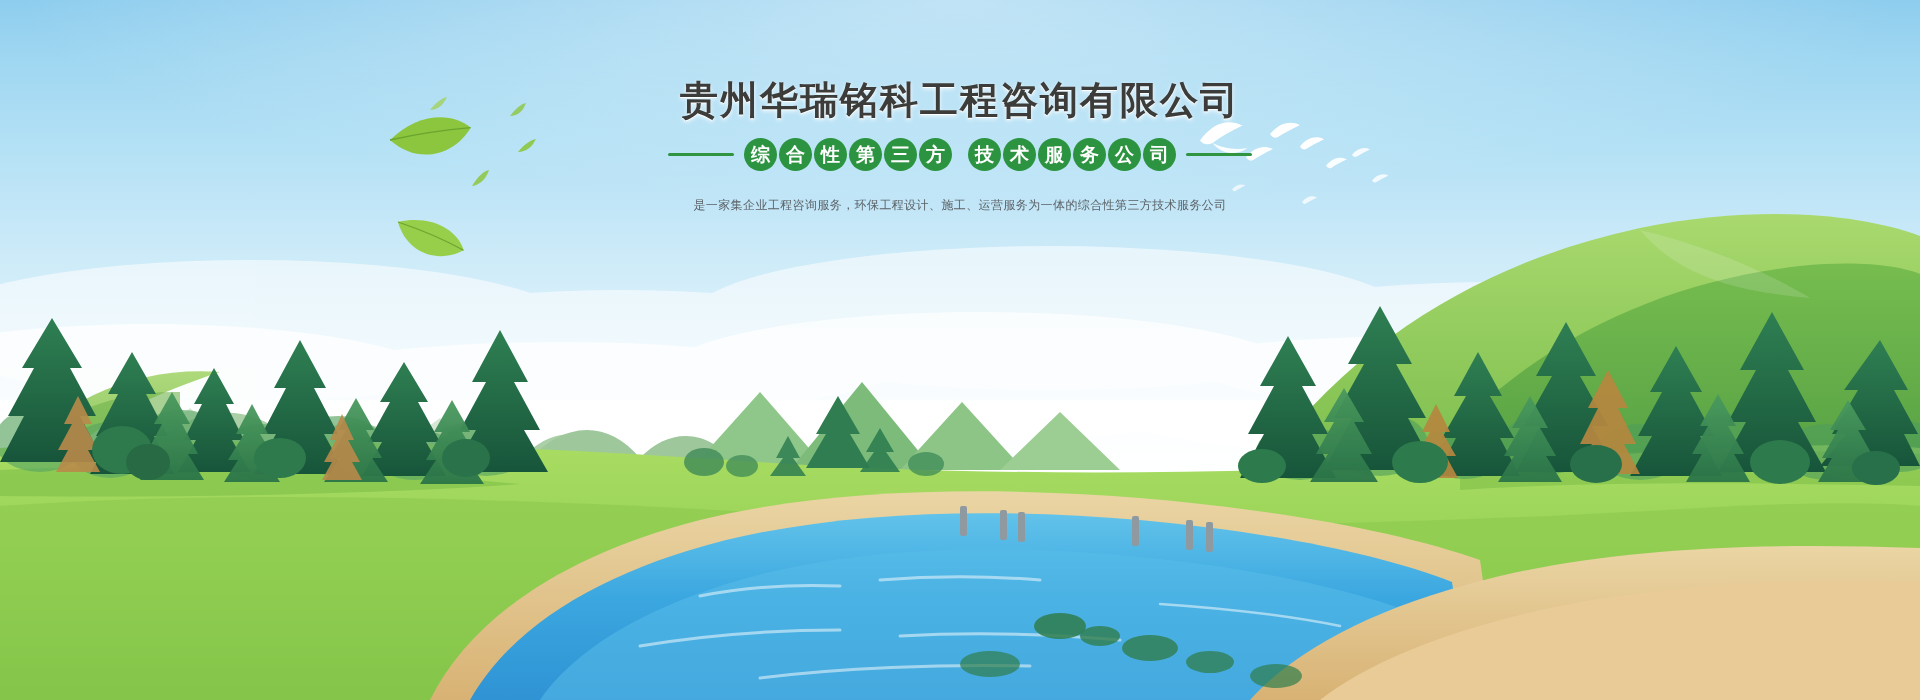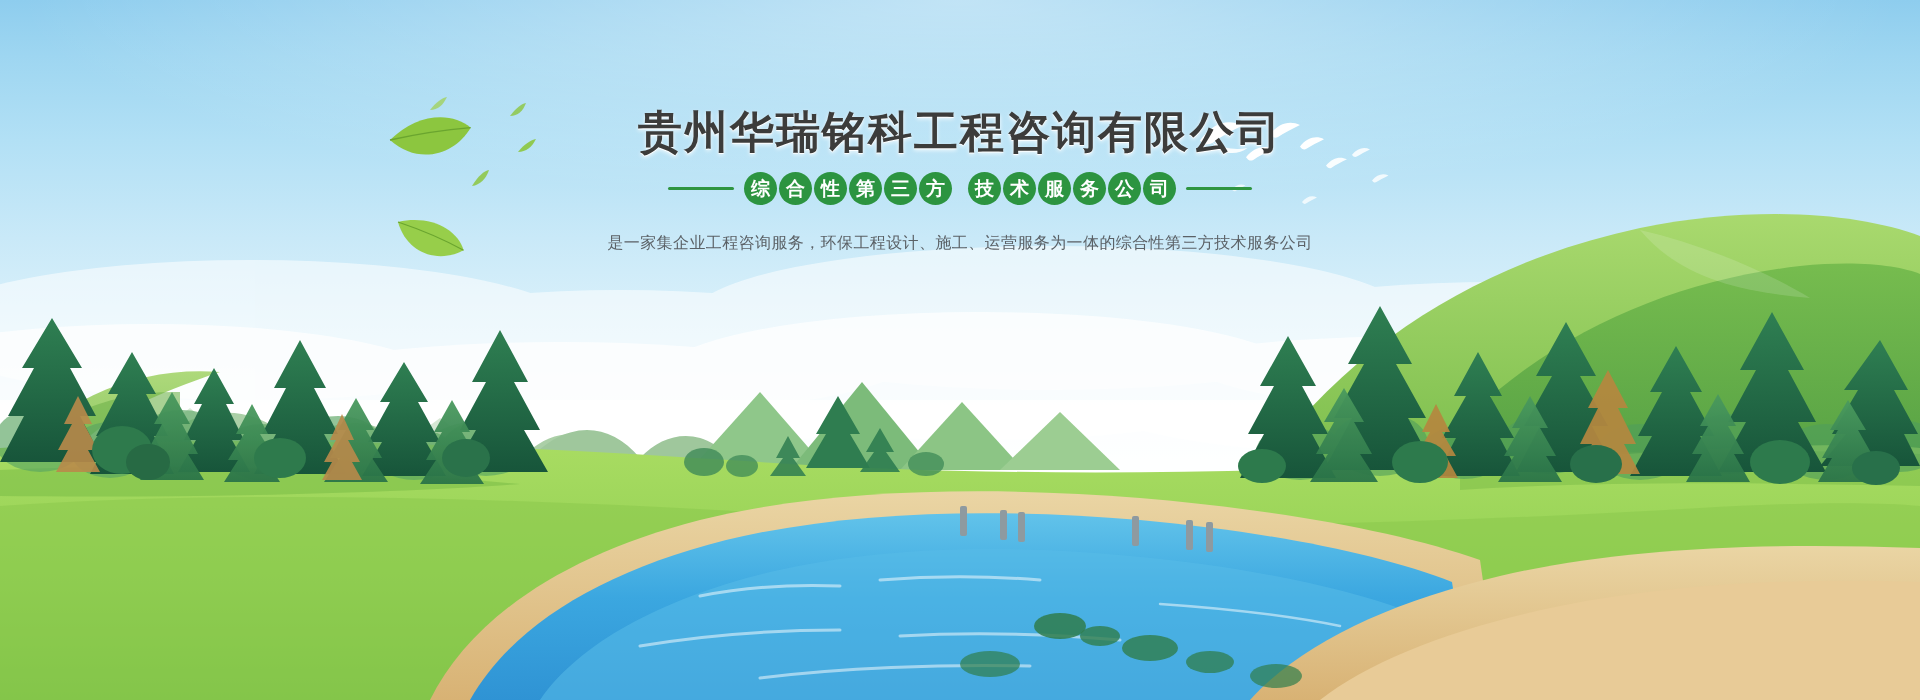--- a/index.html
+++ b/index.html
@@ -28,23 +28,23 @@
   
   .layer { position:absolute; left:0; top:0; width:1920px; height:700px; }
 
   
   .content {
     position:absolute; left:0; right:0; top:0;
     text-align:center;
     z-index:40;
   }
   .title {
-    margin-top:108px;
+    margin-top:80px;
     font-family:"DejaVu Sans","Liberation Sans",sans-serif;
-    font-size:44px;
+    font-size:38px;
     font-weight:bold;
     letter-spacing:2px;
     color:#3c3c3b;
     text-shadow:0 2px 4px rgba(255,255,255,.85), 0 1px 0 rgba(255,255,255,.9);
     line-height:1.1;
   }
   .pill-row {
     margin-top:16px;
     display:flex; align-items:center; justify-content:center;
     gap:4px;
@@ -62,21 +62,21 @@
     color:#ffffff;
     font-family:"DejaVu Sans","Liberation Sans",sans-serif;
     font-size:19px; font-weight:bold;
     display:flex; align-items:center; justify-content:center;
     line-height:1;
   }
   .pill.gap { margin-left:14px; }
   .desc {
     margin-top:22px;
     font-family:"DejaVu Sans","Liberation Sans",sans-serif;
-    font-size:16px;
+    font-size:12px;
     color:#5b6166;
     line-height:2.0;
     letter-spacing:.4px;
   }
 </style>
 </head>
 <body>
 
 <div id="banner">
 

